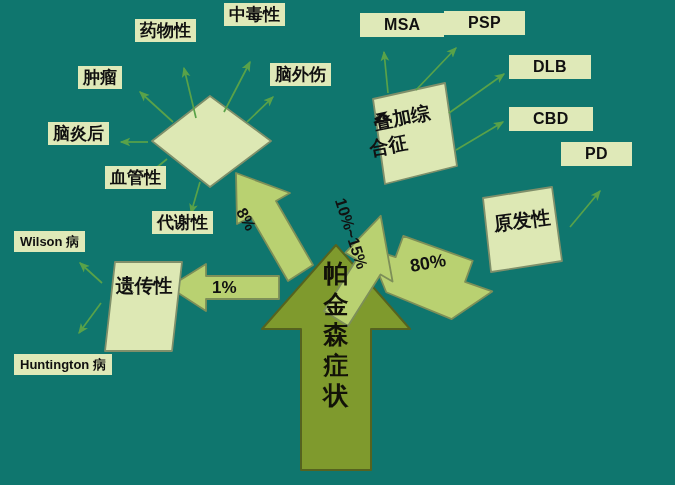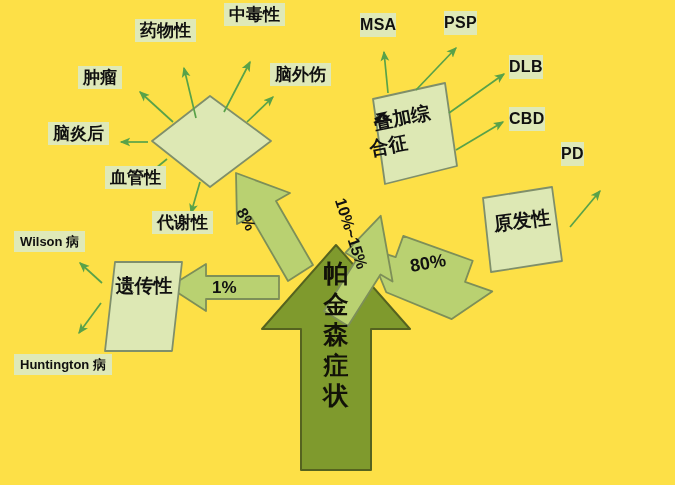--- a/index.html
+++ b/index.html
@@ -4,21 +4,21 @@
 <style>
   html,body{margin:0;padding:0;background:#ffffff;}
   body{
     font-family:"Liberation Sans","DejaVu Sans",sans-serif;
     -webkit-font-smoothing:antialiased;
   }
   #stage{
     position:relative;
     width:675px;
     height:485px;
-    background:#fde047;
+    background:#0f766e;
     overflow:hidden;
   }
   #svgroot{
     position:absolute;
     left:0; top:0;
     width:675px;
     height:485px;
   }
   
   .chip{
@@ -28,21 +28,21 @@
     font-weight:bold;
     display:flex;
     align-items:center;
     justify-content:center;
     line-height:1;
     white-space:nowrap;
     letter-spacing:0px;
     box-sizing:border-box;
   }
   .chip.cn{ font-size:17px; padding:3px 5px; }
-  .chip.en{ font-size:16px; padding:4px 0; letter-spacing:.3px; }
+  .chip.en{ font-size:16px; padding:4px 24px; letter-spacing:.3px; }
   .chip.mixed{ font-size:13px; padding:4px 6px; }
 
   
   .nodetext{
     position:absolute;
     color:#111;
     font-weight:bold;
     font-size:19px;
     line-height:1.05;
     text-align:center;

